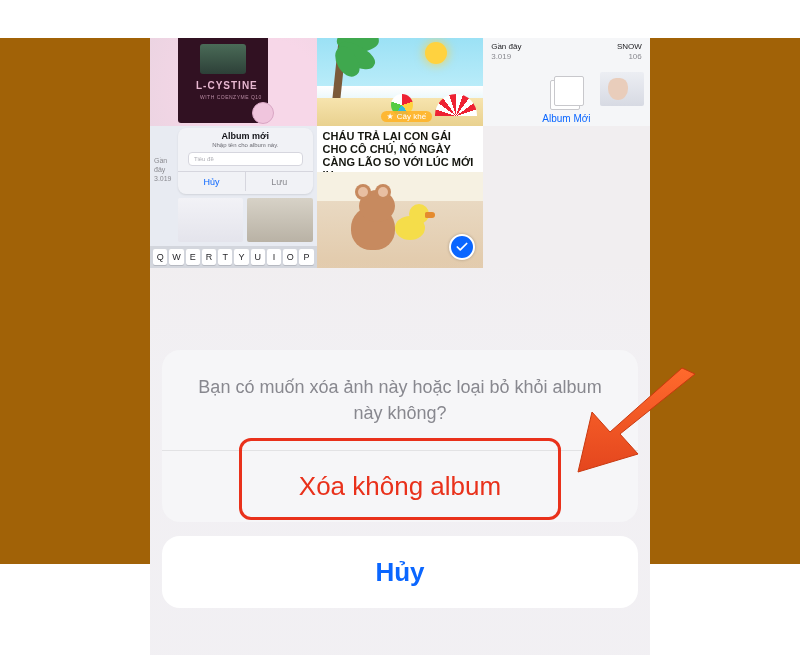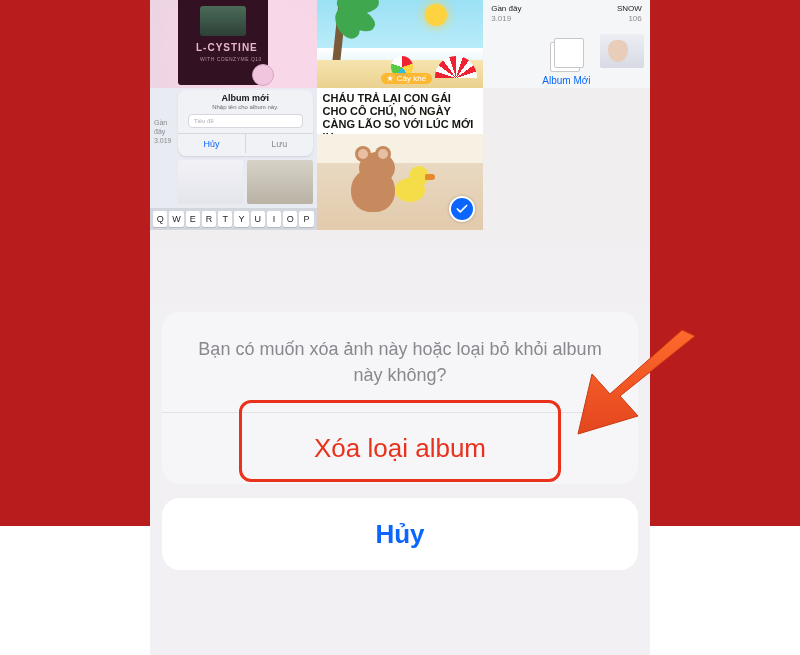--- a/index.html
+++ b/index.html
@@ -1,17 +1,17 @@
 <!DOCTYPE html>
 <html><head>
 <meta charset="utf-8">
 <style>
   * { box-sizing: border-box; margin: 0; padding: 0; }
   html, body { width: 800px; height: 655px; font-family: -apple-system, 'Helvetica Neue', Arial, sans-serif; background:#fff; overflow:hidden;}
-  .stage { position: relative; width: 800px; height: 526px; background:#b91c1c;}
+  .stage { position: relative; width: 800px; height: 526px; background:#a16207;margin-top:38px;}
   .photo-area { position:absolute; left:150px; top:0; width:500px; height:655px; background:#f1eef0; }
 
   
   .row { display:flex; }
   .tile { position:relative; overflow:hidden; }
   .r1 .tile { width:166.6px; height:88px; }
   .r2 .tile { width:166.6px; height:142px; }
 
   
   .t1 { background: radial-gradient(circle at 70% 60%, #f7d7e8 0%, #f7d7e8 40%, #ecd4e2 100%);}
@@ -210,21 +210,21 @@
 
       <div class="tile" style="background:#f1eef0"></div>
     </div>
   </div>
 
   <div class="sheet-ovl"></div>
 
   <div class="sheet">
     <div class="grp">
       <div class="prompt">Bạn có muốn xóa ảnh này hoặc loại bỏ khỏi album này không?</div>
-      <div class="opt">Xóa loại album</div>
+      <div class="opt">Xóa không album</div>
     </div>
     <div class="cancel">Hủy</div>
   </div>
 
   <div class="hl" style="left:239px;top:400px;width:322px;height:82px"></div>
 
   <svg class="arrow" style="left:560px;top:326px;width:140px;height:120px" viewBox="0 0 140 120">
     <defs>
       <linearGradient id="ag" x1="0" y1="0" x2="0" y2="1">
         <stop offset="0" stop-color="#ff6a2c"></stop>

